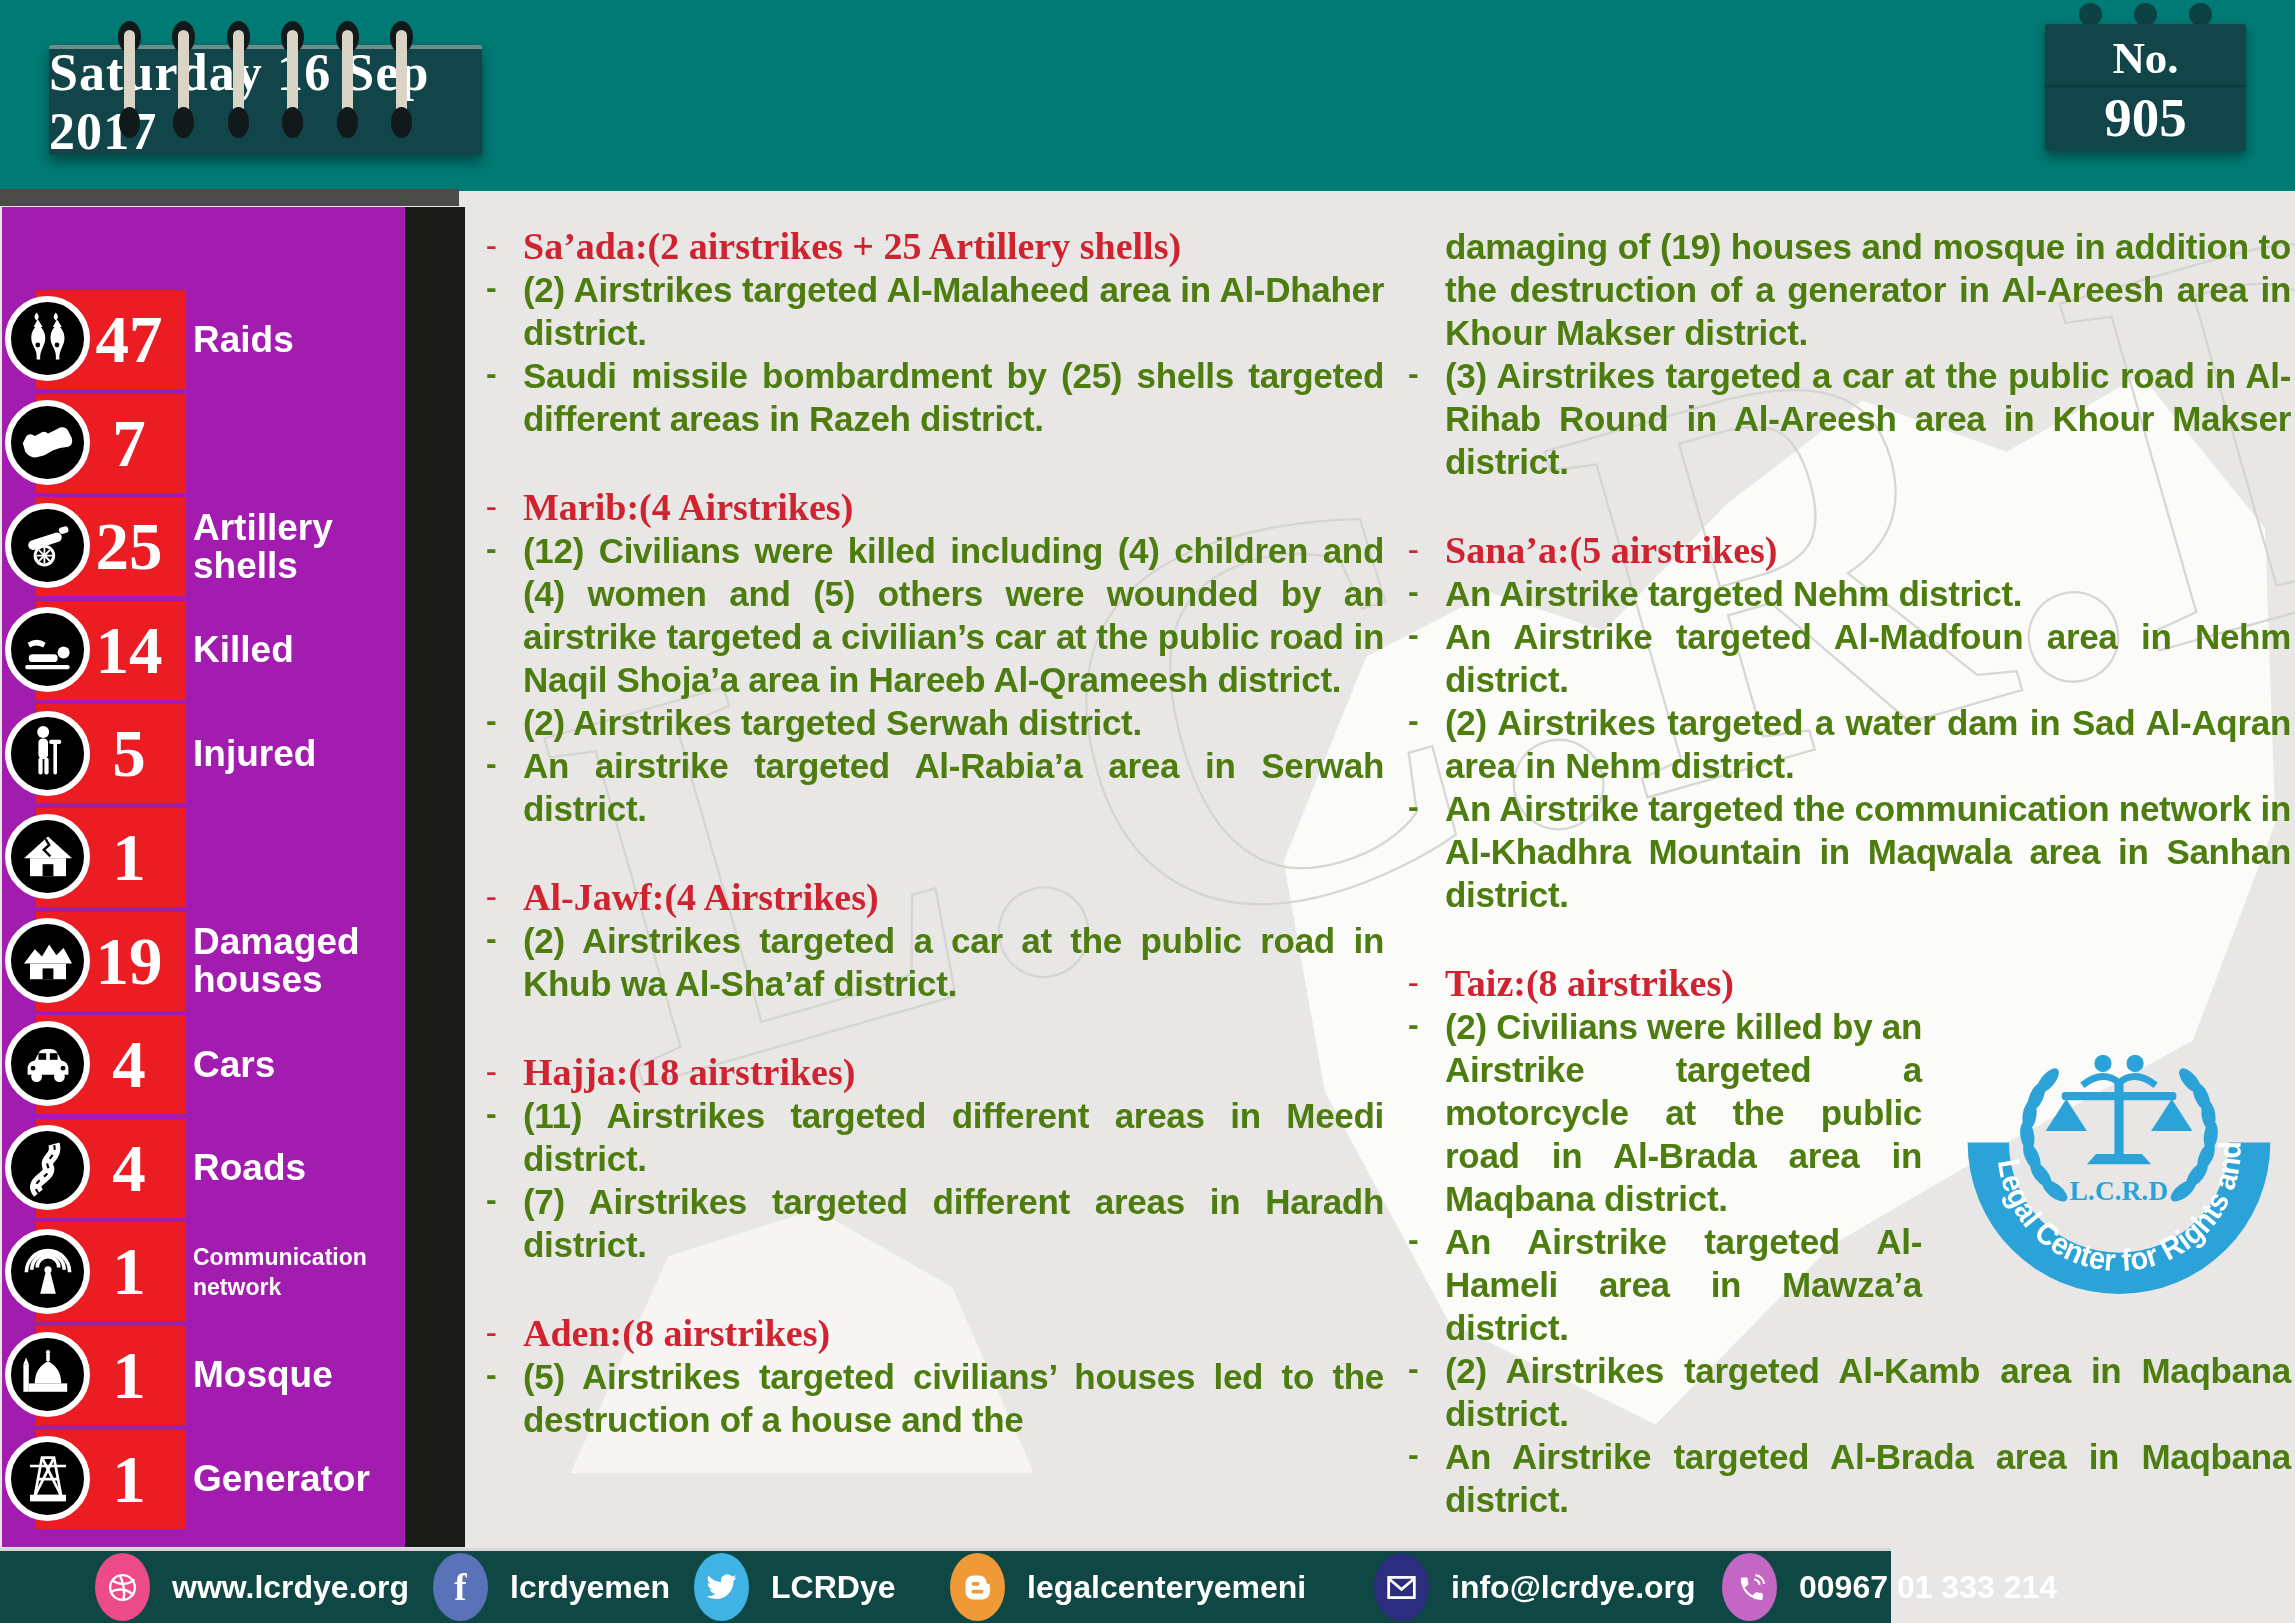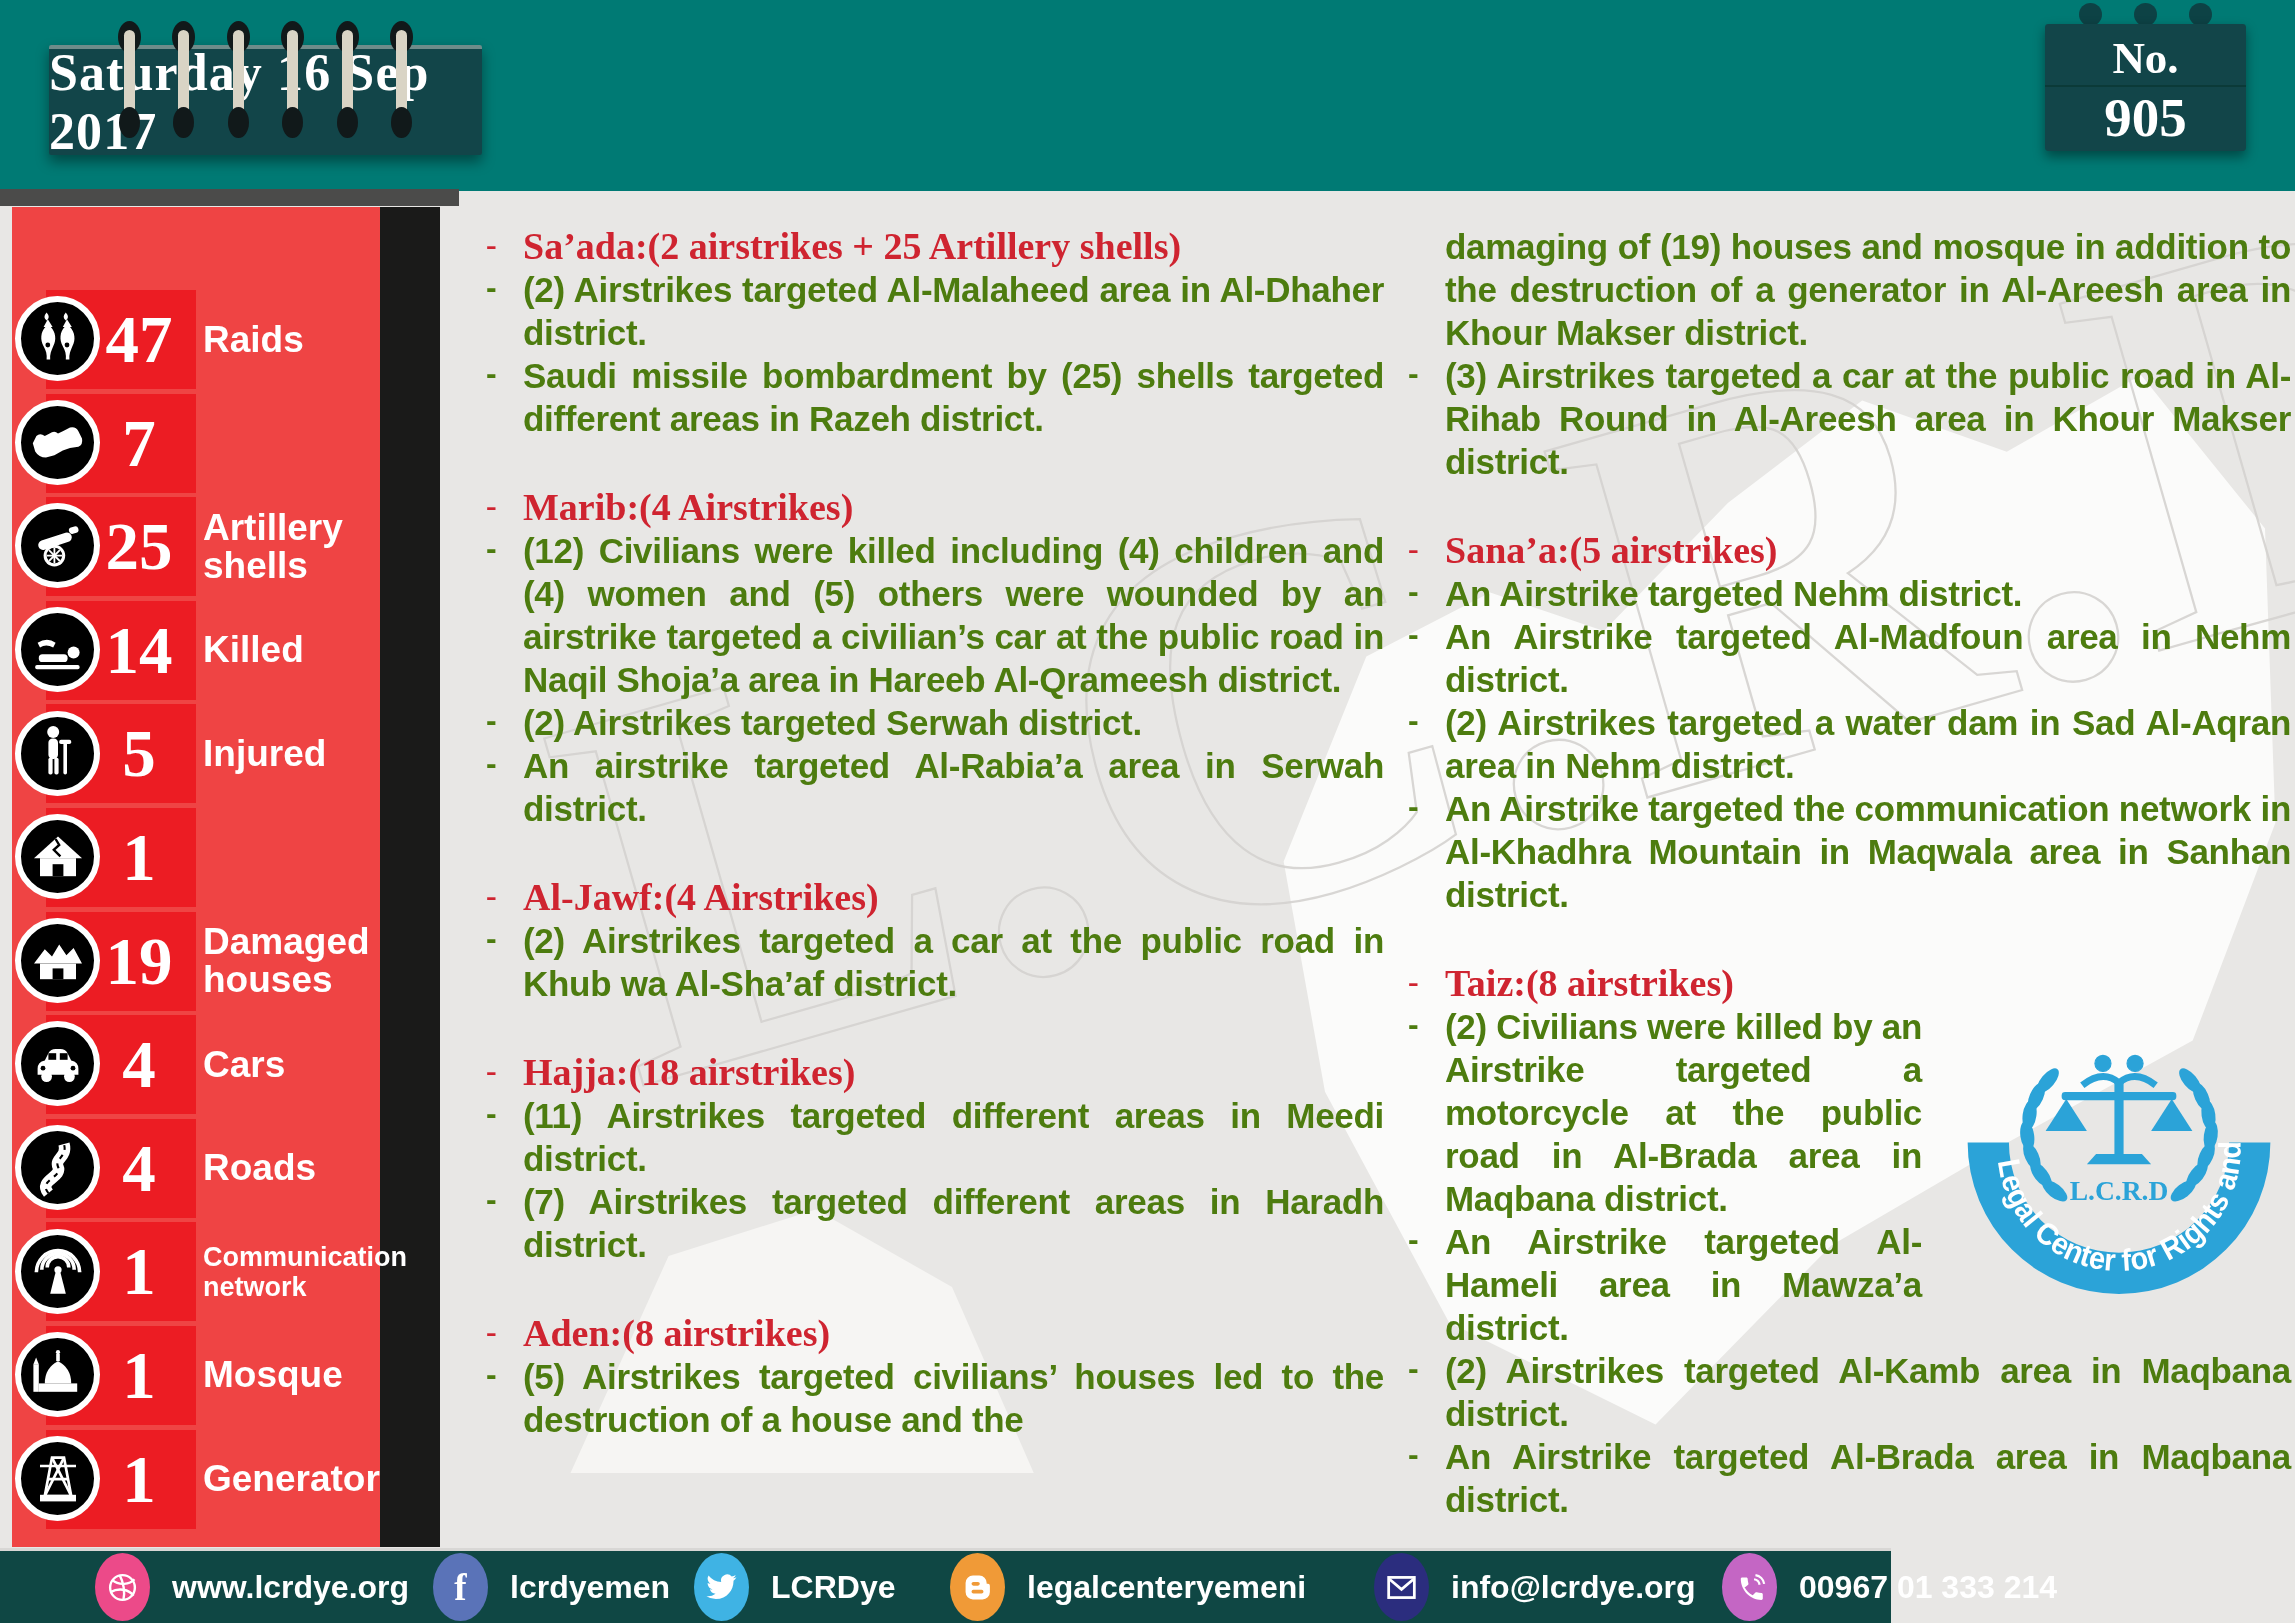--- a/index.html
+++ b/index.html
@@ -25,33 +25,33 @@
   .no-badge{position:absolute;left:2045px;top:24px;width:201px;height:127px;background:#124549;
             border-radius:3.4px;box-shadow:0 5.7px 11.5px rgba(0,0,0,.4);color:#fff;
             font-family:"Liberation Serif",serif;font-weight:bold;text-align:center;}
   .no-row1{height:61px;border-bottom:2.9px solid #0b3a38;font-size:45px;line-height:68px;}
   .no-row2{font-size:55px;line-height:62px;}
   .pin{position:absolute;top:3.4px;width:23px;height:45px;}
   .pin .cap{position:absolute;left:0;top:0;width:23px;height:23px;border-radius:50%;background:#0d4245;}
   .pin .stem{position:absolute;left:6.3px;top:17px;width:10.3px;height:25px;background:#0d4245;}
 
   
-  .panel{position:absolute;left:12px;top:207px;width:428px;height:1340px;background:#ef4444;}
+  .panel{position:absolute;left:2px;top:207px;width:463px;height:1340px;background:#a21caf;}
   .panel-strip{position:absolute;right:0;top:0;width:60px;height:100%;background:#1a1a19;}
   .rows{position:absolute;left:0;top:83px;width:100%;display:flex;flex-direction:column;gap:4.6px;}
   .srow{position:relative;height:99px;}
   .sbar{position:absolute;left:34px;top:0;width:150px;height:99px;background:#ec1c23;}
   .snum{position:absolute;left:69px;top:0;width:116px;height:99px;display:flex;align-items:center;justify-content:center;
         color:#fff;font-family:"Liberation Serif",serif;font-weight:bold;font-size:67px;}
   .sicon{position:absolute;left:3.4px;top:6.3px;width:73px;height:73px;background:#000;border:6.3px solid #fff;
          border-radius:50%;display:flex;align-items:center;justify-content:center;overflow:hidden;}
   .sicon svg{width:60px;height:60px;}
   .slbl{position:absolute;left:191px;top:50%;transform:translateY(-50%);width:230px;color:#fff;
         font-weight:bold;font-size:37px;line-height:38px;}
-  .slbl.sm{font-size:27px;line-height:30px;}
+  .slbl.sm{font-size:23px;line-height:30px;}
 
   
   .blob{position:absolute;z-index:0;}
   .wm{position:absolute;left:545px;top:321px;z-index:1;font-family:"Liberation Serif",serif;font-weight:bold;
       font-size:551px;color:transparent;-webkit-text-stroke:2.3px #d5d3d0;transform:rotate(-16deg);opacity:.9;}
 
   
   .col{position:absolute;top:225px;z-index:3;}
   #col1{left:485px;width:899px;}
   #col2{left:1407px;width:884px;}

